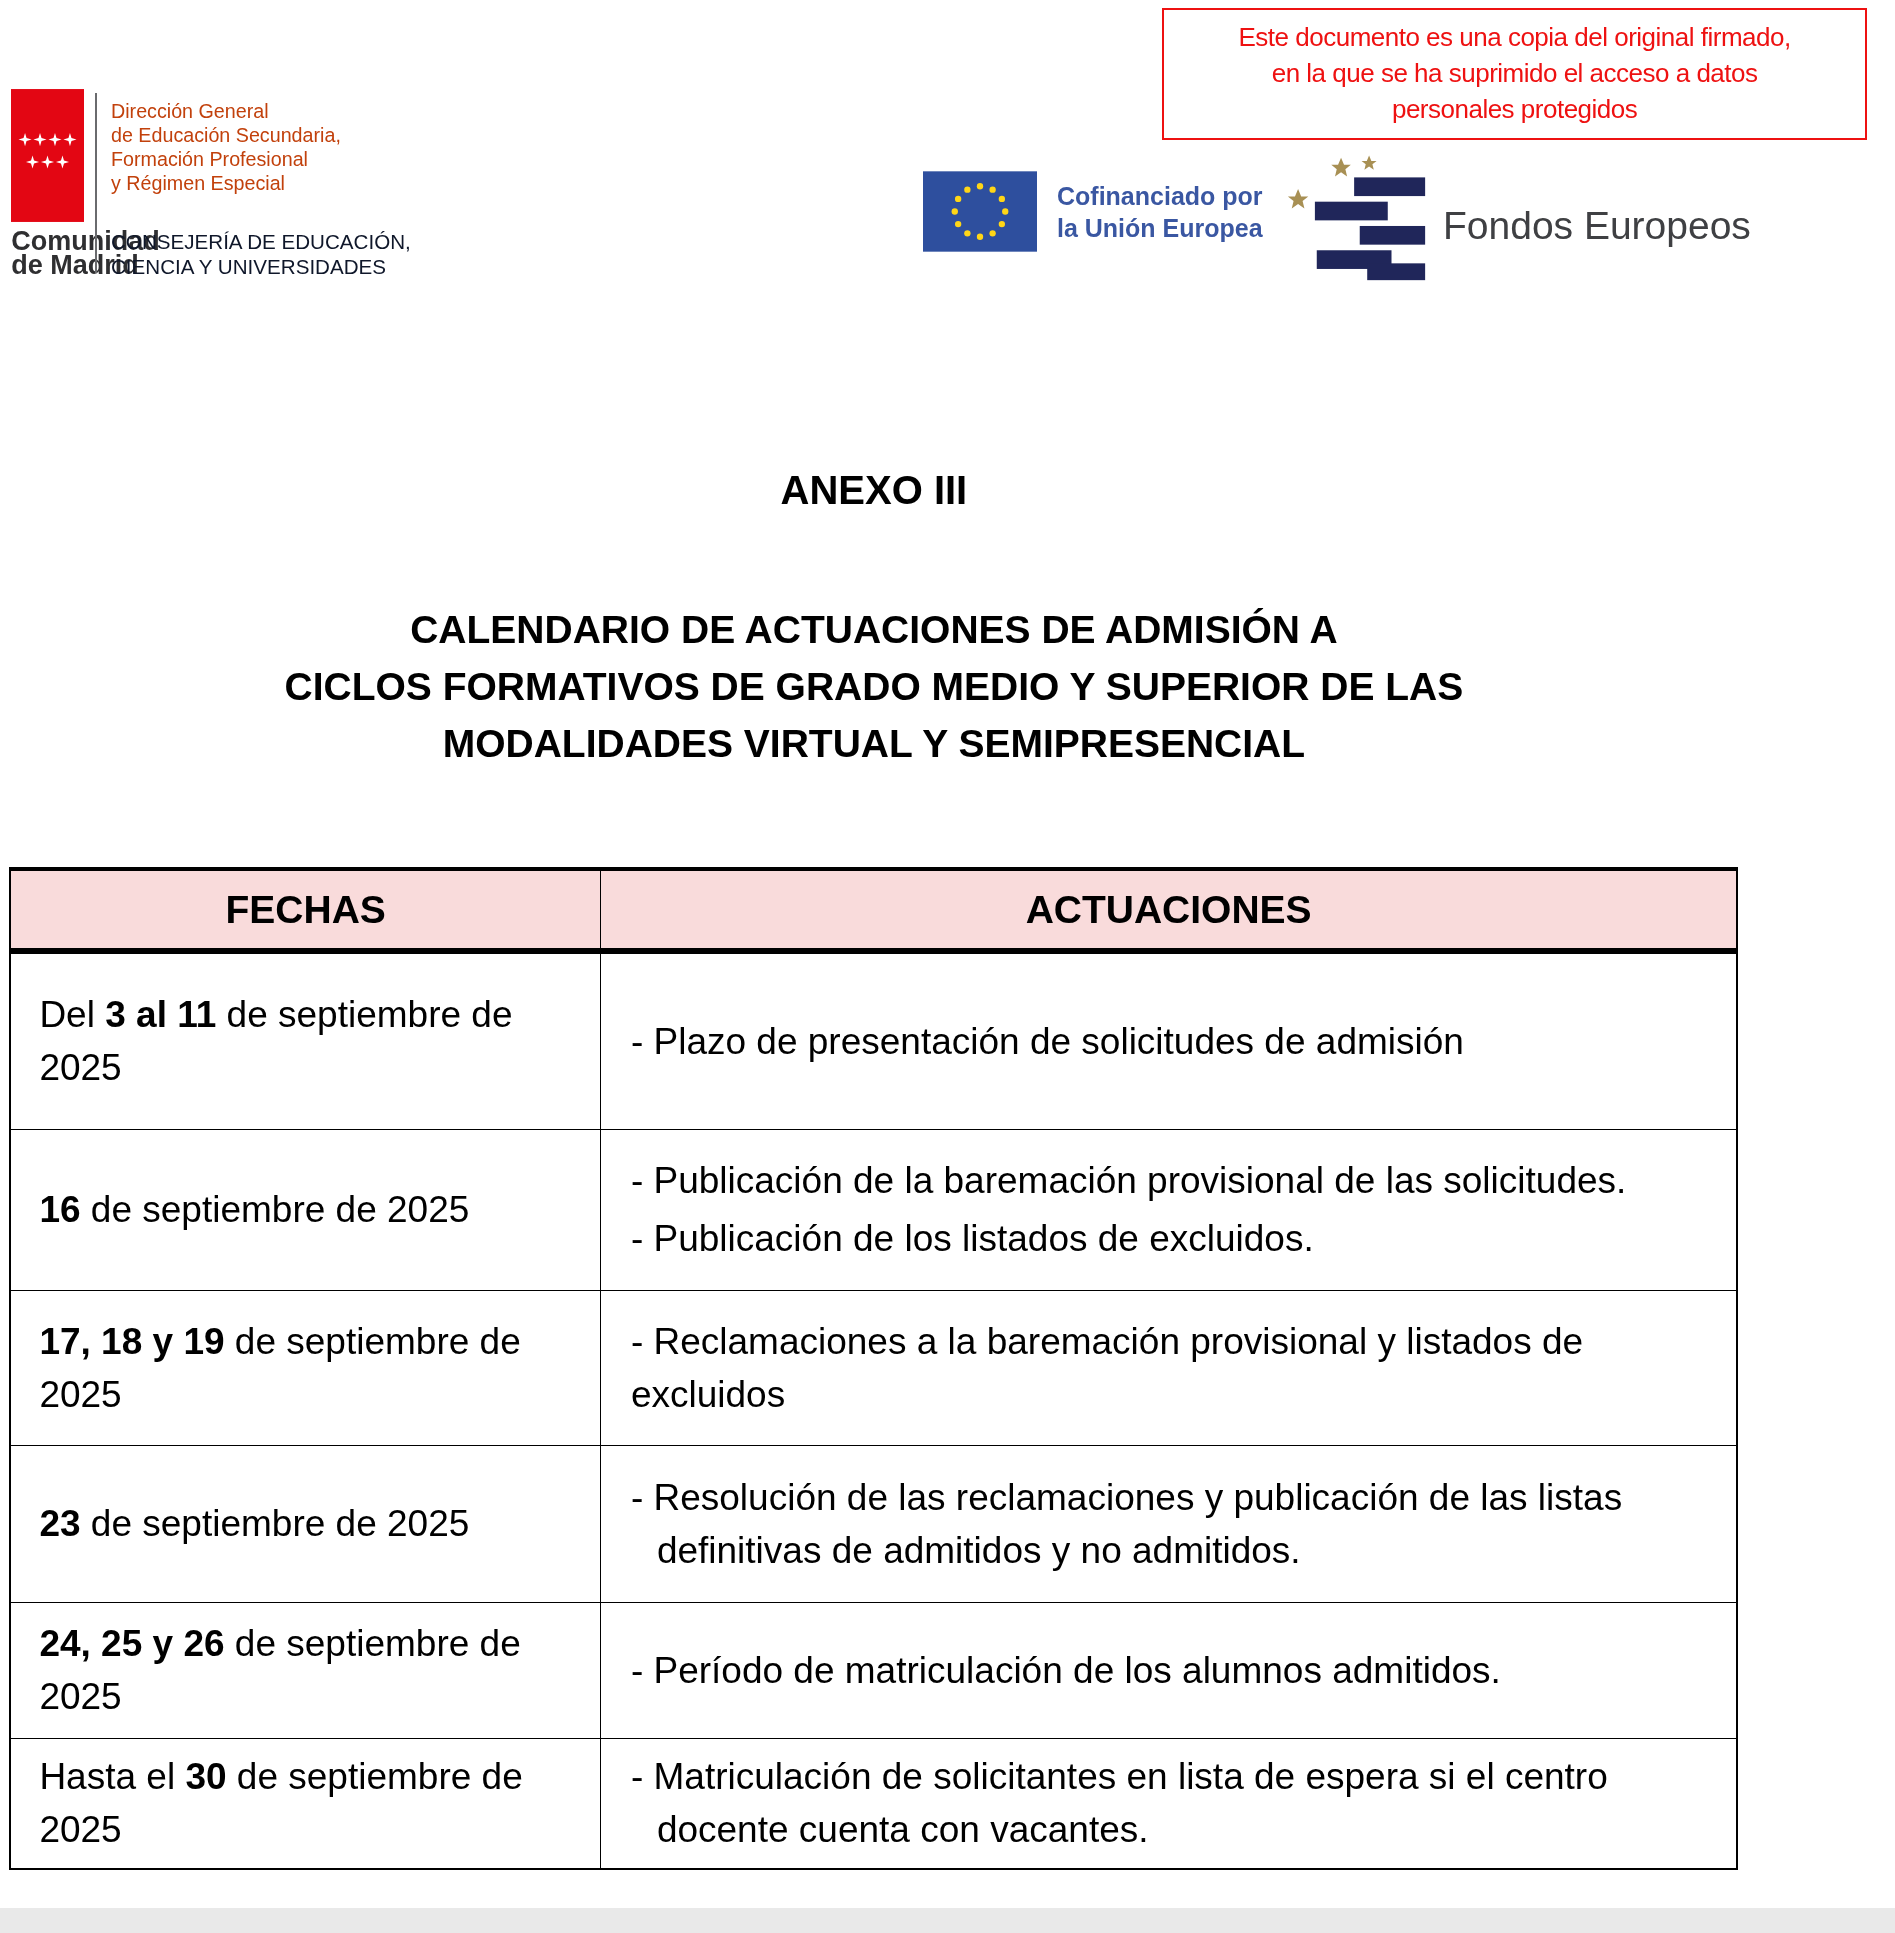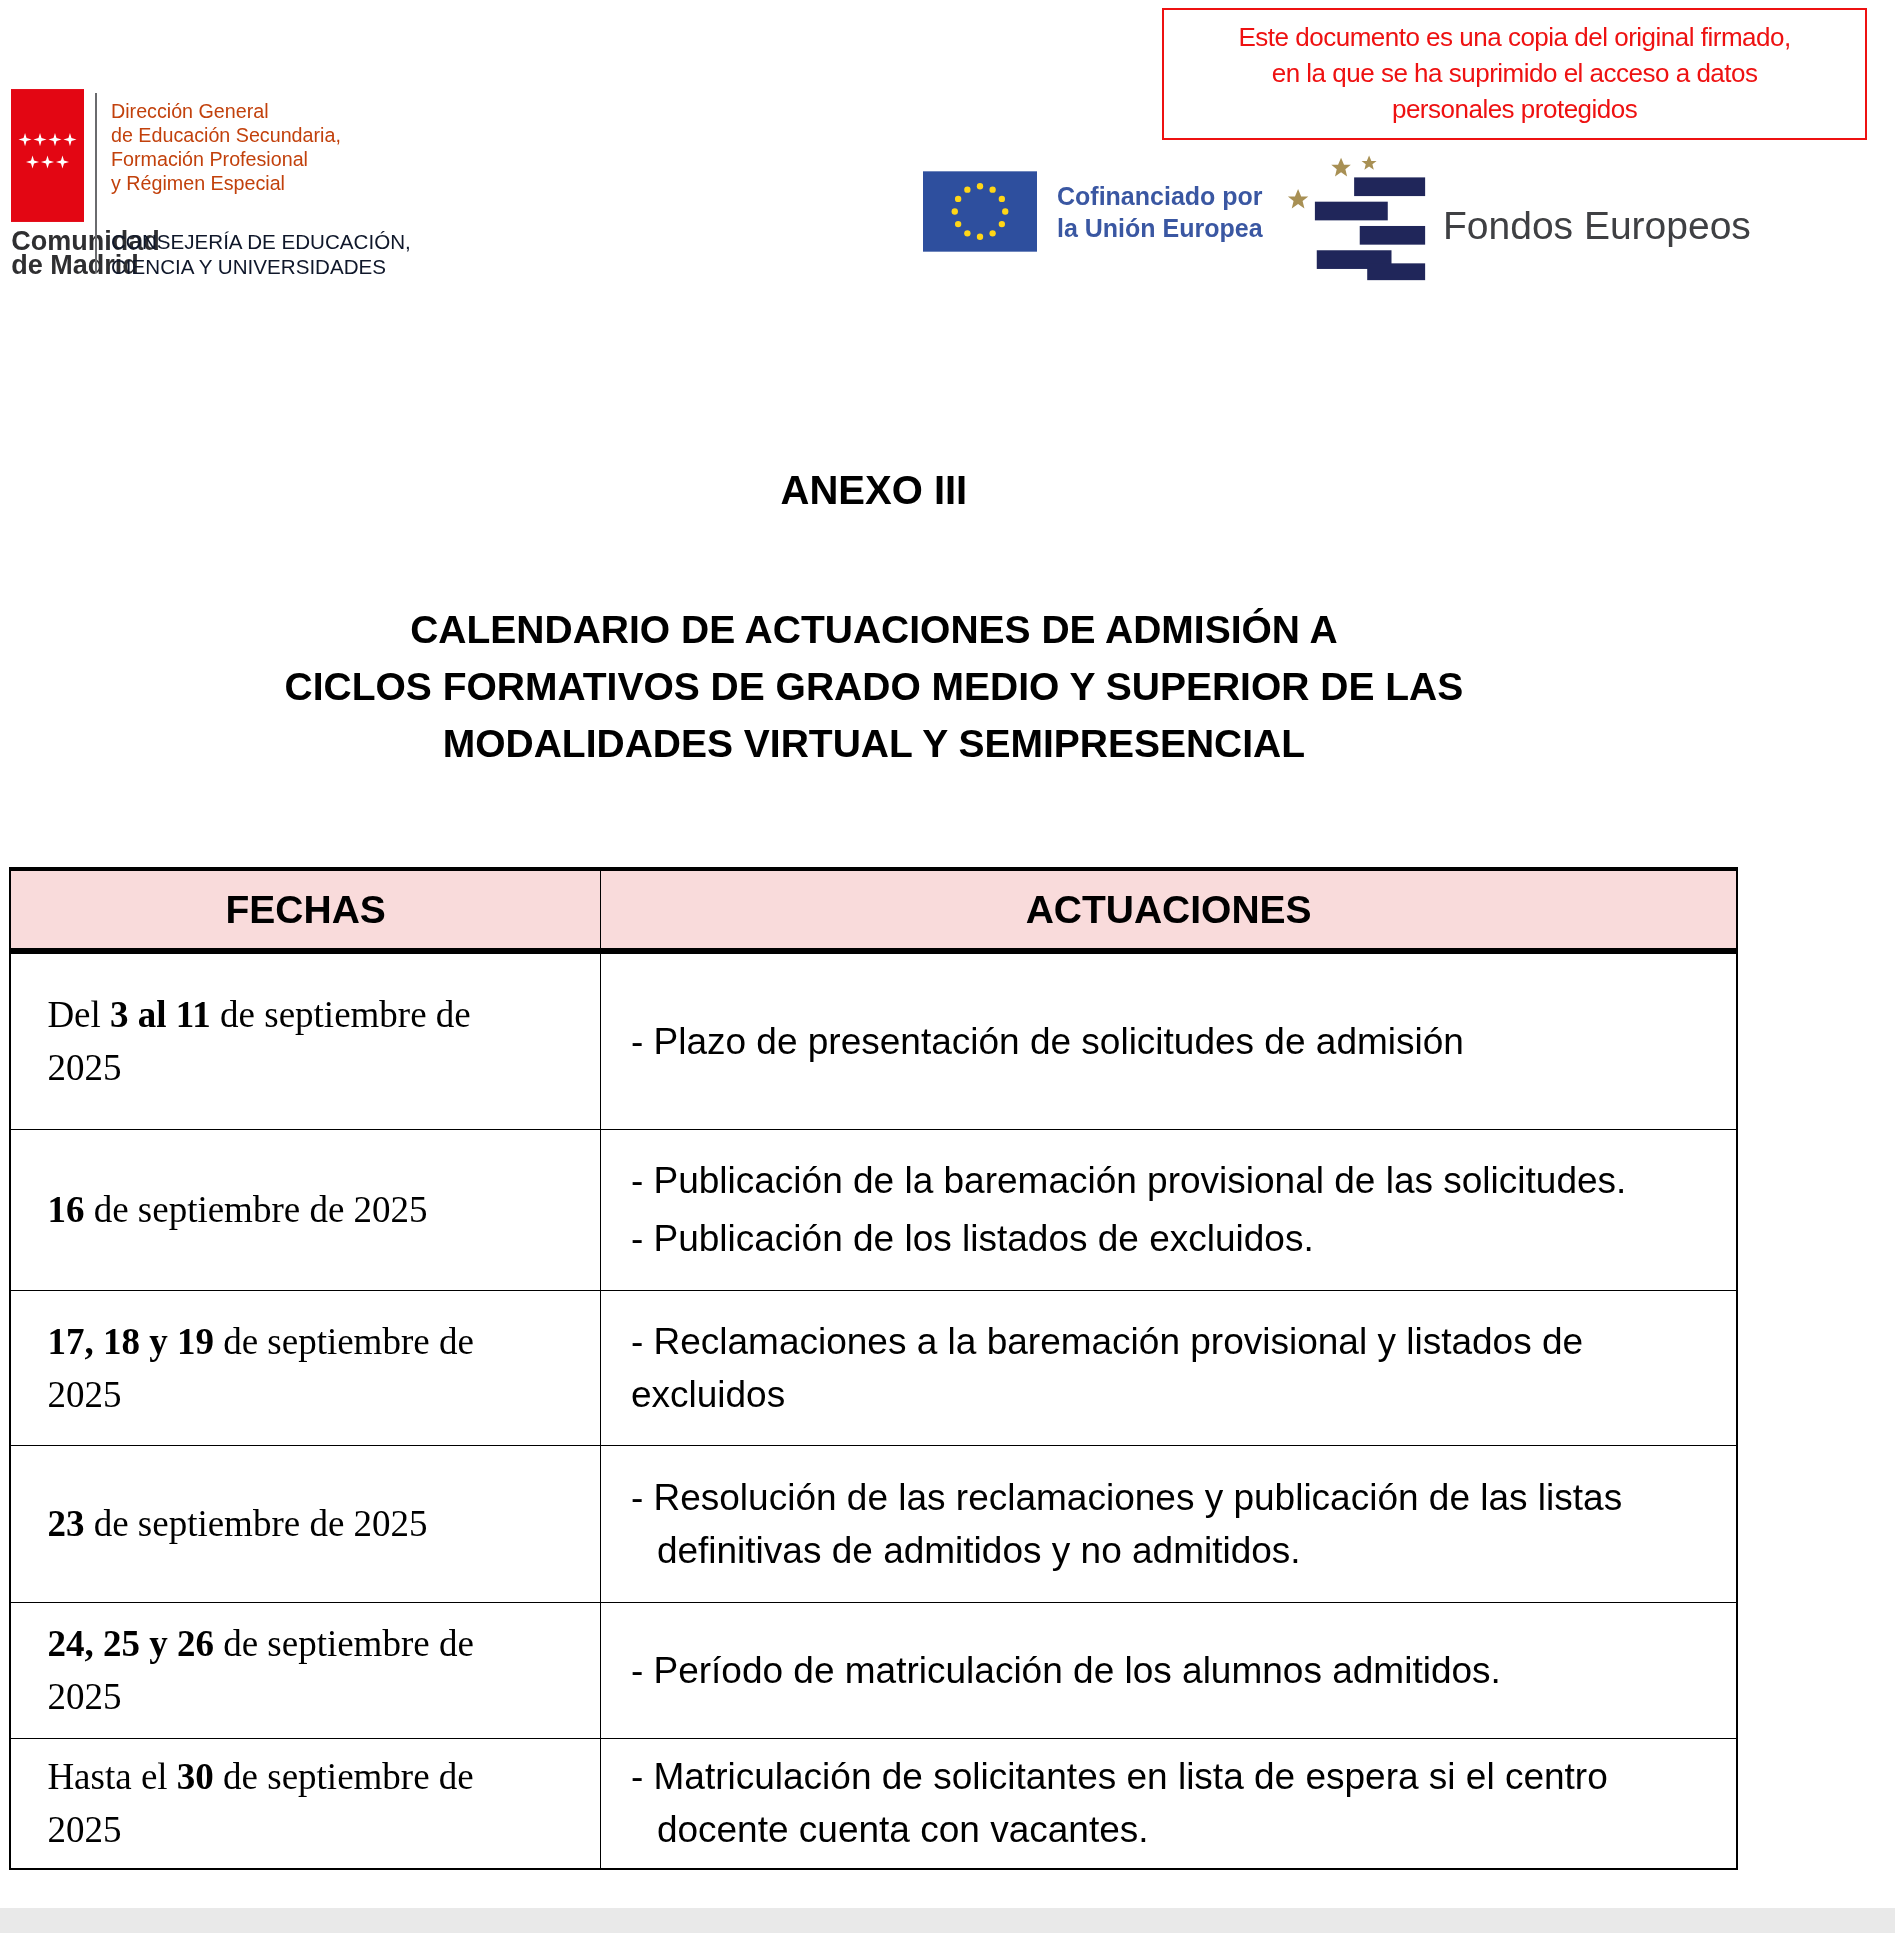--- a/index.html
+++ b/index.html
@@ -50,21 +50,21 @@
     height:75px;
     font-size:39px;font-weight:bold;
     text-align:center;vertical-align:middle;
   }
   table.calendar td{
     border:1.9px solid #000;
     vertical-align:middle;
     font-size:37px;
     background:#fff;
   }
-  td.date-cell{padding-left:36px;padding-right:9.4px;font-family:Liberation Serif, serif;}
+  td.date-cell{padding-left:28px;padding-right:9.4px;}
   .date-line{line-height:53px;}
   .date-line .b{font-weight:bold;}
   td.action-cell{padding-left:30px;padding-right:2px;}
   .action-item{margin:5.6px 0;}
   .action-line{line-height:53px;}
   .action-line.indent{padding-left:26px;}
 </style>
 </head>
 <body>
 

